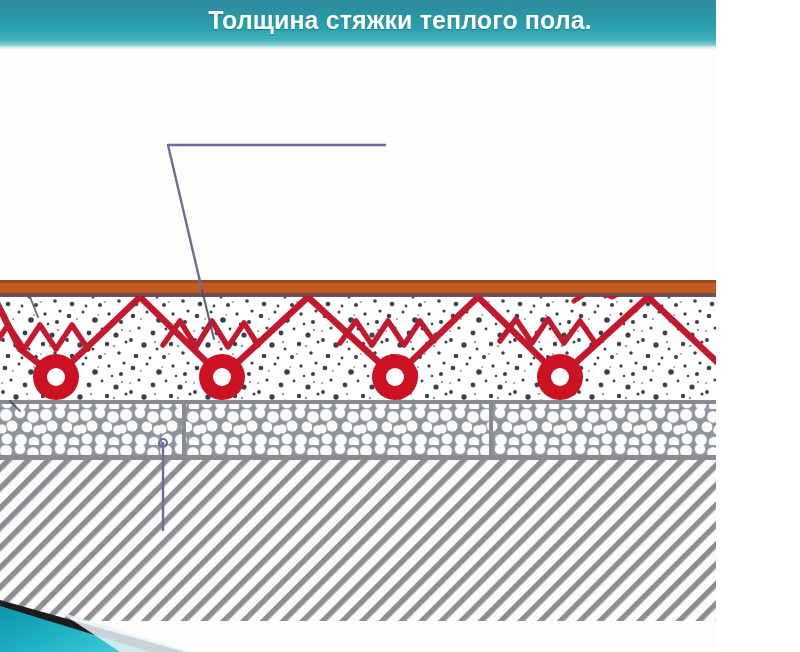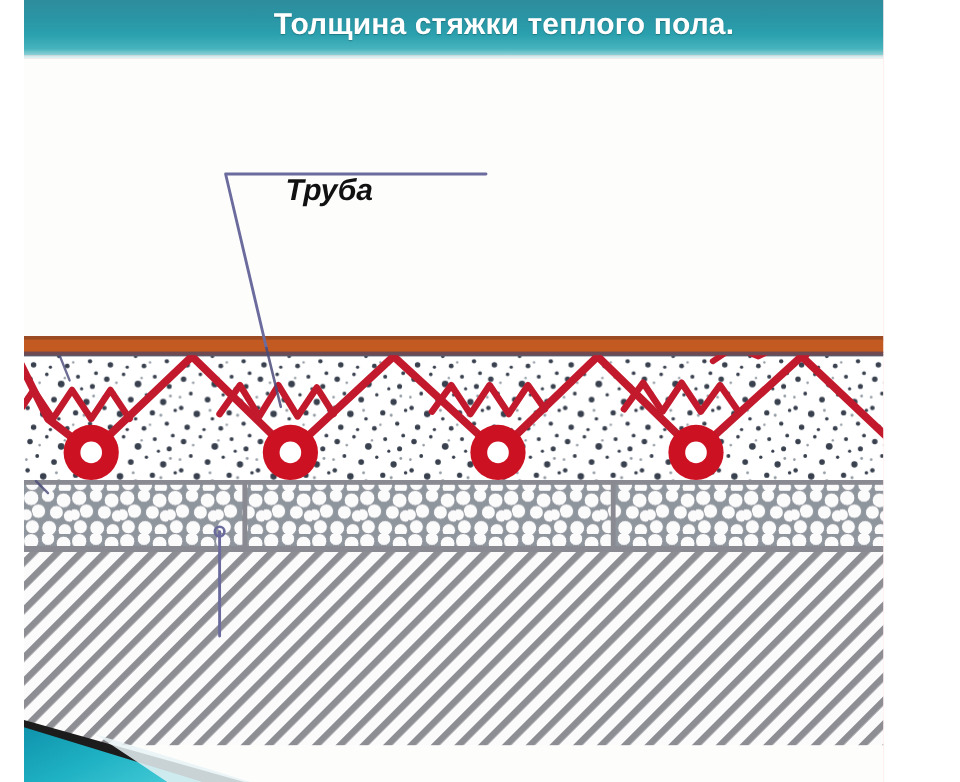--- a/index.html
+++ b/index.html
@@ -9,21 +9,20 @@
   }
   body {
     font-family: "Liberation Sans", sans-serif;
   }
   #page {
     position: relative;
     width: 716px;
     height: 652px;
     overflow: hidden;
     background: #fca5a5;
-    margin-left: 20px;
   }
 
   
   #header-band {
     position: absolute;
     left: 0; top: 0;
     width: 800px;
     height: 46px;
     background: linear-gradient(180deg,#2e8c9c 0%, #2a94a4 30%, #2aa0ae 62%, #46b3bd 88%, #8fd2d6 100%);
   }
@@ -250,21 +249,20 @@
         <polyline points="385,96 168,96 202,241" fill="none" stroke="#6b6b9e" stroke-width="2.4" stroke-linecap="round" stroke-linejoin="round"></polyline>
         <polyline points="202,241 214,290" fill="none" stroke="#4a4a7a" stroke-width="2.2" stroke-linecap="round" opacity="0.85"></polyline>
         <polyline points="163,394 163,481" fill="none" stroke="#6b6b9e" stroke-width="2.4" stroke-linecap="round"></polyline>
         <circle cx="163" cy="394" r="4" fill="none" stroke="#6b6b9e" stroke-width="2.2"></circle>
         <polyline points="780,176 766,238" fill="none" stroke="#6b6b9e" stroke-width="2.2" stroke-linecap="round"></polyline>
         <polyline points="30,248 38,268" fill="none" stroke="#4a4a7a" stroke-width="2" stroke-linecap="round" opacity="0.8"></polyline>
         <polyline points="10,352 20,362" fill="none" stroke="#4a4a7a" stroke-width="2" stroke-linecap="round" opacity="0.8"></polyline>
       </g>
     </svg>
 
-    <div id="pipe-label">Труба</div>
 
   </div>
 
   <svg id="corner-wedge" viewBox="0 0 400 62">
     <defs>
       <linearGradient id="grad-wedge" x1="0" y1="0" x2="1" y2="0.6">
         <stop offset="0%" stop-color="#0f93ac"></stop>
         <stop offset="55%" stop-color="#1fb2c4"></stop>
         <stop offset="100%" stop-color="#3fc7d4"></stop>
       </linearGradient>

